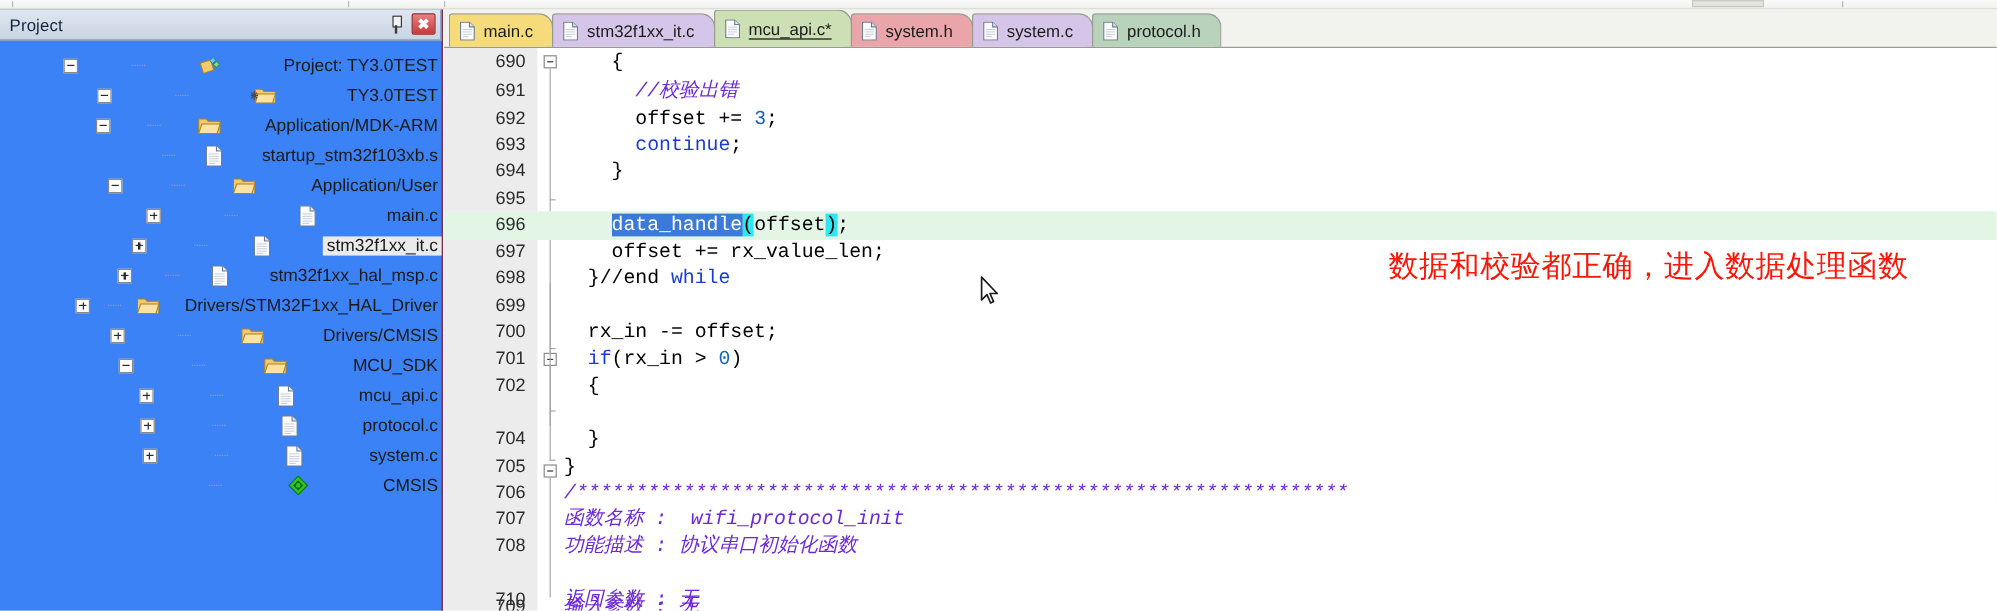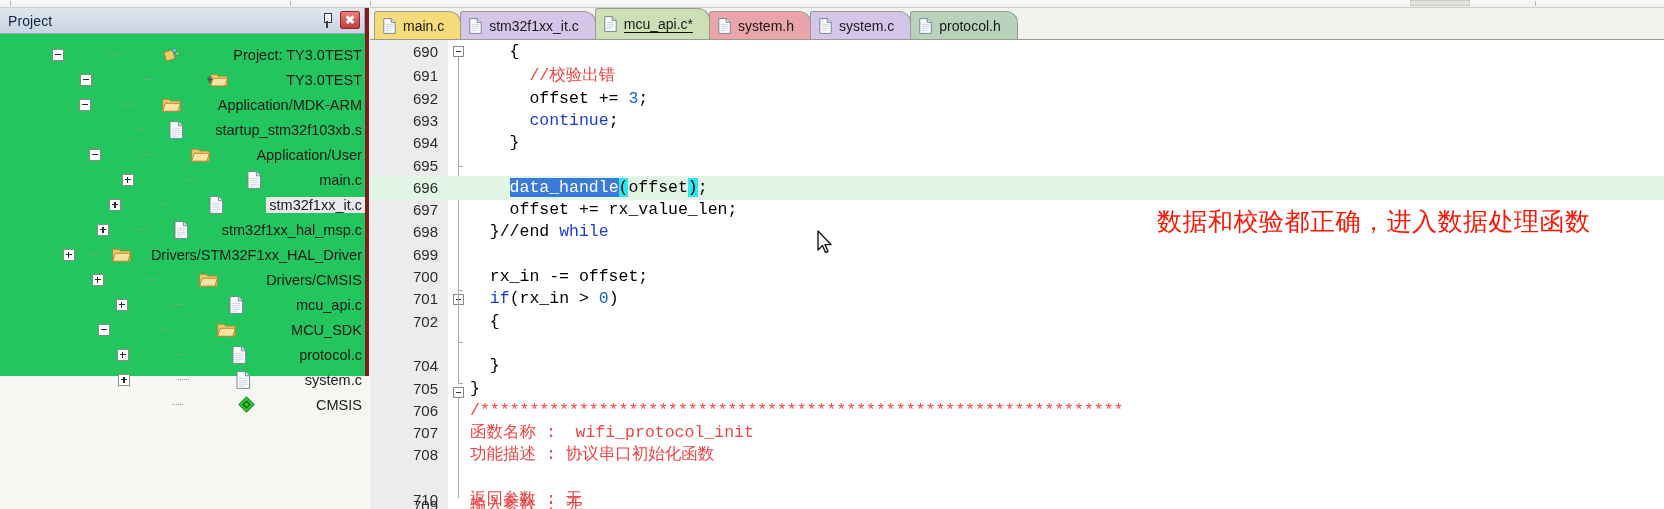--- a/index.html
+++ b/index.html
@@ -29,23 +29,23 @@
   }
   .top-strip .ghost-btn {
     position: absolute; top: 0px;
     height: 6px; background: #e3e3de;
     border: 1px solid #c8c8c2;
   }
 
   
   .project-panel {
     position: absolute; left: 0; top: 8px;
-    width: 369px; height: 368px;
-    background: #22c55e;
-    border-right: 4px solid #7f1d1d;
+    width: 369px; height: 501px;
+    background: #3b82f6;
+    border-right: 1px solid #7f1d1d;
   }
   .panel-titlebar {
     position: relative;
     height: 26px;
     background: linear-gradient(#dfe6ef, #c9d4e2);
     border: 1px solid #9aa6b5;
     border-left: none; border-top: none;
     display: flex; align-items: center;
   }
   .panel-title {
@@ -232,21 +232,21 @@
     font-size: 15px;
   }
   .ln .txt {
     position: absolute; left: 100px; top: 0;
     color: #000000;
   }
   .ln.hl { background: #e3f6e6; }
 
   .kw   { color: #1a3cd6; }
   .num2 { color: #1565c0; }
-  .cmt  { color: #ef4444; }
+  .cmt  { color: #6d28d9; font-style: italic; }
   .sel  { background: #3a7ad9; color: #ffffff; }
   .brk  { background: #2ee6f0; color: #000000; }
 
   .redtext {
     position: absolute;
     left: 787px; top: 165px;
     font-family: "DejaVu Sans", sans-serif;
     font-size: 25px;
     color: #fa1605;
     white-space: nowrap;
@@ -413,45 +413,45 @@
           <span class="indent" style="width: 42px;"></span>
           <span class="toggle plus"></span>
           <span class="dotline"></span>
           <svg viewBox="0 0 19 15" class="ic ic-folder">
             <path d="M0.6,2.2 L7,2.2 L8.6,4 L18.4,4 L18.4,14.2 L0.6,14.2 Z" fill="#f3c96b" stroke="#a8832c" stroke-width="0.9"></path>
             <path d="M3.2,6.3 L18.4,6.3 L16,14.2 L0.6,14.2 Z" fill="#fbe3a4" stroke="#a8832c" stroke-width="0.9"></path>
           </svg>
           <span class="tree-label">Drivers/CMSIS</span>
         </div>
         <div class="tree-row">
+          <span class="indent" style="width: 42px;"></span>
+          <span class="toggle "></span>
+          <span class="dotline"></span>
+          <svg viewBox="0 0 19 15" class="ic ic-folder">
+            <path d="M0.6,2.2 L7,2.2 L8.6,4 L18.4,4 L18.4,14.2 L0.6,14.2 Z" fill="#f3c96b" stroke="#a8832c" stroke-width="0.9"></path>
+            <path d="M3.2,6.3 L18.4,6.3 L16,14.2 L0.6,14.2 Z" fill="#fbe3a4" stroke="#a8832c" stroke-width="0.9"></path>
+          </svg>
+          <span class="tree-label">MCU_SDK</span>
+        </div>
+        <div class="tree-row">
           <span class="indent" style="width: 63px;"></span>
           <span class="toggle plus"></span>
           <span class="dotline"></span>
           <svg viewBox="0 0 15 18" class="ic ic-file">
             <path d="M1,0.6 L9.4,0.6 L13.6,4.8 L13.6,17.4 L1,17.4 Z" fill="#fdfdfd" stroke="#6d7d91" stroke-width="0.9"></path>
             <path d="M9.4,0.6 L9.4,4.8 L13.6,4.8" fill="#dde6f0" stroke="#6d7d91" stroke-width="0.9"></path>
             <g stroke="#b9c6d6" stroke-width="0.7">
               <line x1="3" y1="7.3" x2="11.4" y2="7.3"></line>
               <line x1="3" y1="9.3" x2="11.4" y2="9.3"></line>
               <line x1="3" y1="11.3" x2="11.4" y2="11.3"></line>
               <line x1="3" y1="13.3" x2="11.4" y2="13.3"></line>
               <line x1="3" y1="15.2" x2="8.5" y2="15.2"></line>
             </g>
           </svg>
           <span class="tree-label">mcu_api.c</span>
-        </div>
-        <div class="tree-row">
-          <span class="indent" style="width: 42px;"></span>
-          <span class="toggle "></span>
-          <span class="dotline"></span>
-          <svg viewBox="0 0 19 15" class="ic ic-folder">
-            <path d="M0.6,2.2 L7,2.2 L8.6,4 L18.4,4 L18.4,14.2 L0.6,14.2 Z" fill="#f3c96b" stroke="#a8832c" stroke-width="0.9"></path>
-            <path d="M3.2,6.3 L18.4,6.3 L16,14.2 L0.6,14.2 Z" fill="#fbe3a4" stroke="#a8832c" stroke-width="0.9"></path>
-          </svg>
-          <span class="tree-label">MCU_SDK</span>
         </div>
         <div class="tree-row">
           <span class="indent" style="width: 63px;"></span>
           <span class="toggle plus"></span>
           <span class="dotline"></span>
           <svg viewBox="0 0 15 18" class="ic ic-file">
             <path d="M1,0.6 L9.4,0.6 L13.6,4.8 L13.6,17.4 L1,17.4 Z" fill="#fdfdfd" stroke="#6d7d91" stroke-width="0.9"></path>
             <path d="M9.4,0.6 L9.4,4.8 L13.6,4.8" fill="#dde6f0" stroke="#6d7d91" stroke-width="0.9"></path>
             <g stroke="#b9c6d6" stroke-width="0.7">
               <line x1="3" y1="7.3" x2="11.4" y2="7.3"></line>

